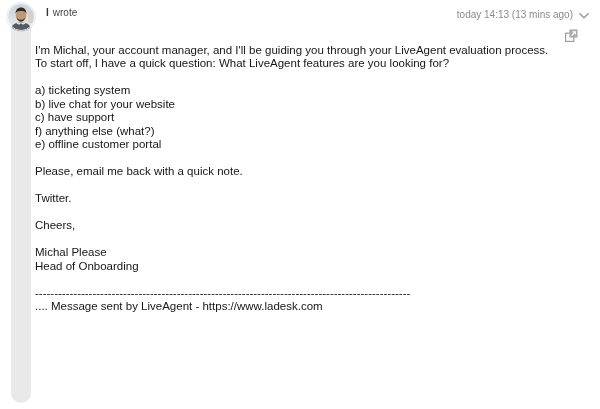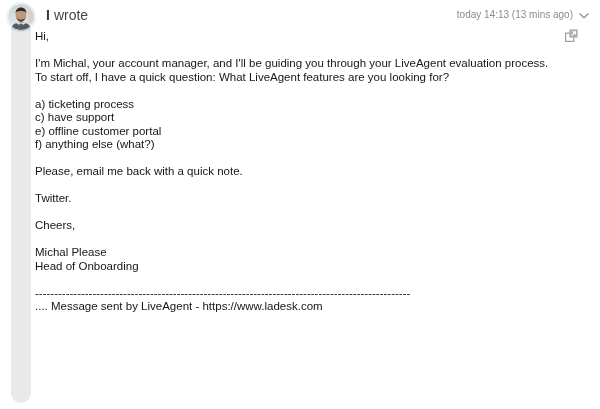--- a/index.html
+++ b/index.html
@@ -33,21 +33,21 @@
     height: 28px;
     border-radius: 50%;
     overflow: hidden;
     box-shadow: 0 0 0 1px rgba(0,0,0,0.06);
   }
   .avatar svg { display: block; }
   .author-line {
     position: absolute;
     left: 46px;
     top: 7px;
-    font-size: 14px;
+    font-size: 10px;
     color: #3f3f3f;
     white-space: nowrap;
   }
   .author-name { font-weight: 700; color: #383838; }
   .author-action { font-weight: 400; margin-left: 4px; color: #464646; }
   .timestamp-row {
     position: absolute;
     top: 9px;
     right: 11px;
     display: flex;
@@ -127,29 +127,29 @@
   <div class="popout-btn">
     <svg width="17" height="17" viewBox="0 0 17 17">
       <rect x="2.6" y="6.2" width="8.2" height="8.2" fill="none" stroke="#9e9e9e" stroke-width="1.2"></rect>
       <rect x="6.4" y="2.4" width="8.2" height="8.2" fill="#adadad"></rect>
       <path d="M8.6,8.6 L12.2,5" stroke="#ffffff" stroke-width="1.2" fill="none"></path>
       <path d="M9.6,4.8 L12.4,4.8 L12.4,7.6" stroke="#ffffff" stroke-width="1.2" fill="none"></path>
     </svg>
   </div>
 
   <div class="message-body">
-    <div class="line">Hi,</div>
     <div class="line"></div>
     <div class="line">I'm Michal, your account manager, and I'll be guiding you through your LiveAgent evaluation process.</div>
     <div class="line">To start off, I have a quick question: What LiveAgent features are you looking for?</div>
     <div class="line"></div>
-    <div class="line">a) ticketing process</div>
+    <div class="line">a) ticketing system</div>
+    <div class="line">b) live chat for your website</div>
     <div class="line">c) have support</div>
+    <div class="line">f) anything else (what?)</div>
     <div class="line">e) offline customer portal</div>
-    <div class="line">f) anything else (what?)</div>
     <div class="line"></div>
     <div class="line">Please, email me back with a quick note.</div>
     <div class="line"></div>
     <div class="line">Twitter.</div>
     <div class="line"></div>
     <div class="line">Cheers,</div>
     <div class="line"></div>
     <div class="line">Michal Please</div>
     <div class="line">Head of Onboarding</div>
     <div class="line"></div>

